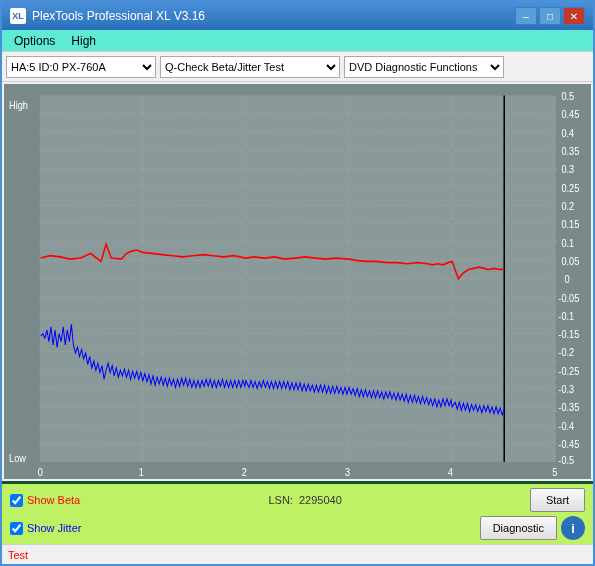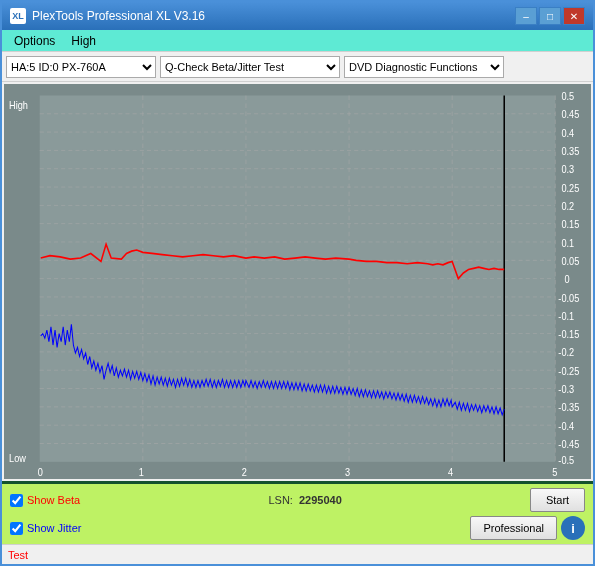--- a/index.html
+++ b/index.html
@@ -192,21 +192,21 @@
       display: flex;
       align-items: center;
       padding: 0 6px;
       flex-shrink: 0;
     }
     .status-text {
       color: red;
       font-size: 11px;
     }
     .lsn-label { color: #333; }
-    .lsn-value { color: #333; font-weight: bold; }
+    .lsn-value { color: #333; font-weight: normal; }
   </style>
 </head>
 <body>
 
 <div class="window">
 
   <div class="title-bar">
     <div class="title-bar-left">
       <div class="title-bar-icon">
         <span>XL</span>
@@ -360,21 +360,21 @@
       <div class="buttons-area">
         <button class="btn btn-start">Start</button>
       </div>
     </div>
     <div class="bottom-row2">
       <div class="checkbox-row">
         <input type="checkbox" checked="" style="">
         <span class="checkbox-label-jitter">Show Jitter</span>
       </div>
       <div class="buttons-area">
-        <button class="btn btn-prefs">Professional</button>
+        <button class="btn btn-prefs">Diagnostic</button>
         <button class="btn-info">
           <span>i</span>
         </button>
       </div>
     </div>
   </div>
 
   <div class="status-bar">
     <span class="status-text">Test</span>
   </div>

